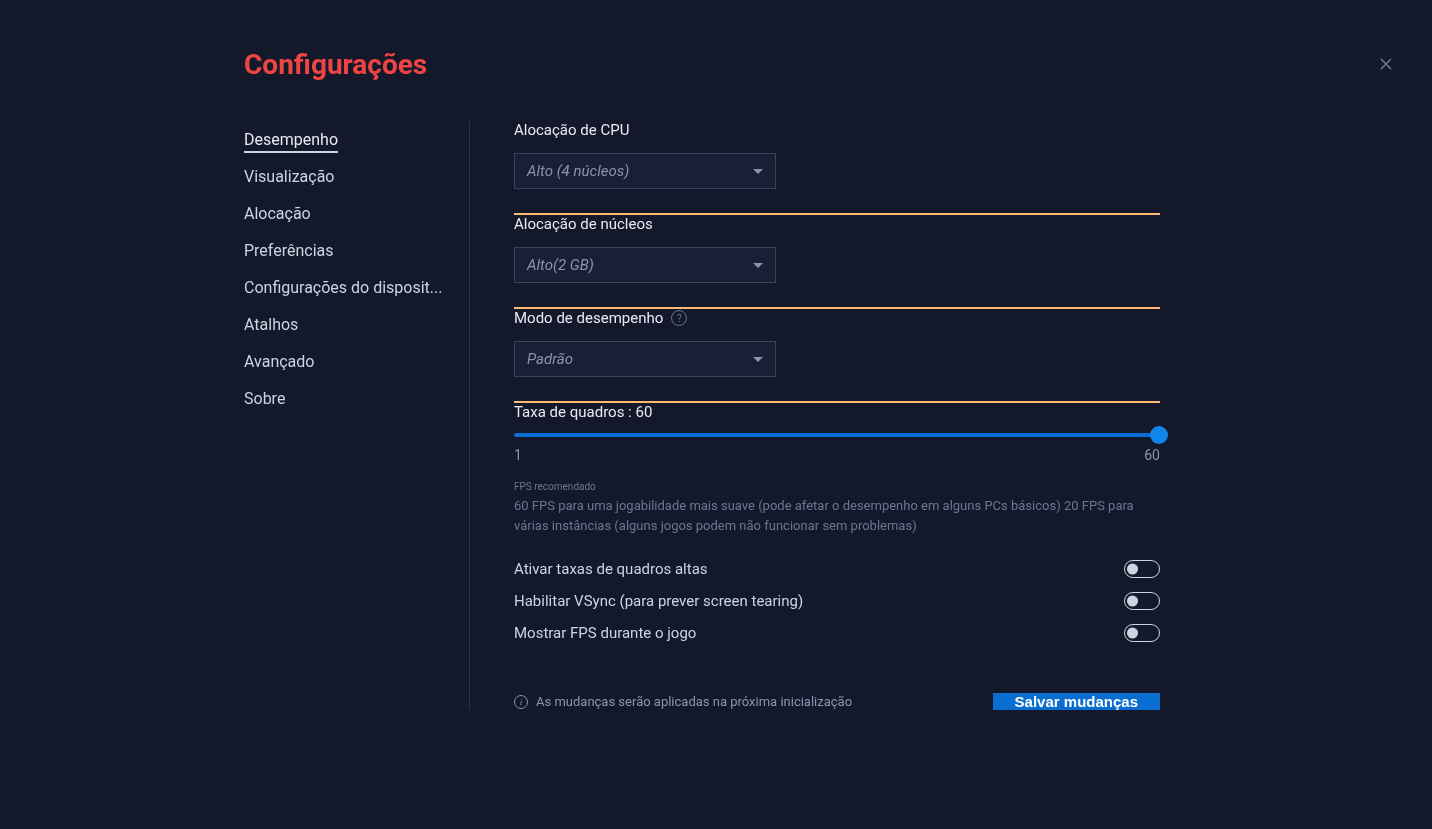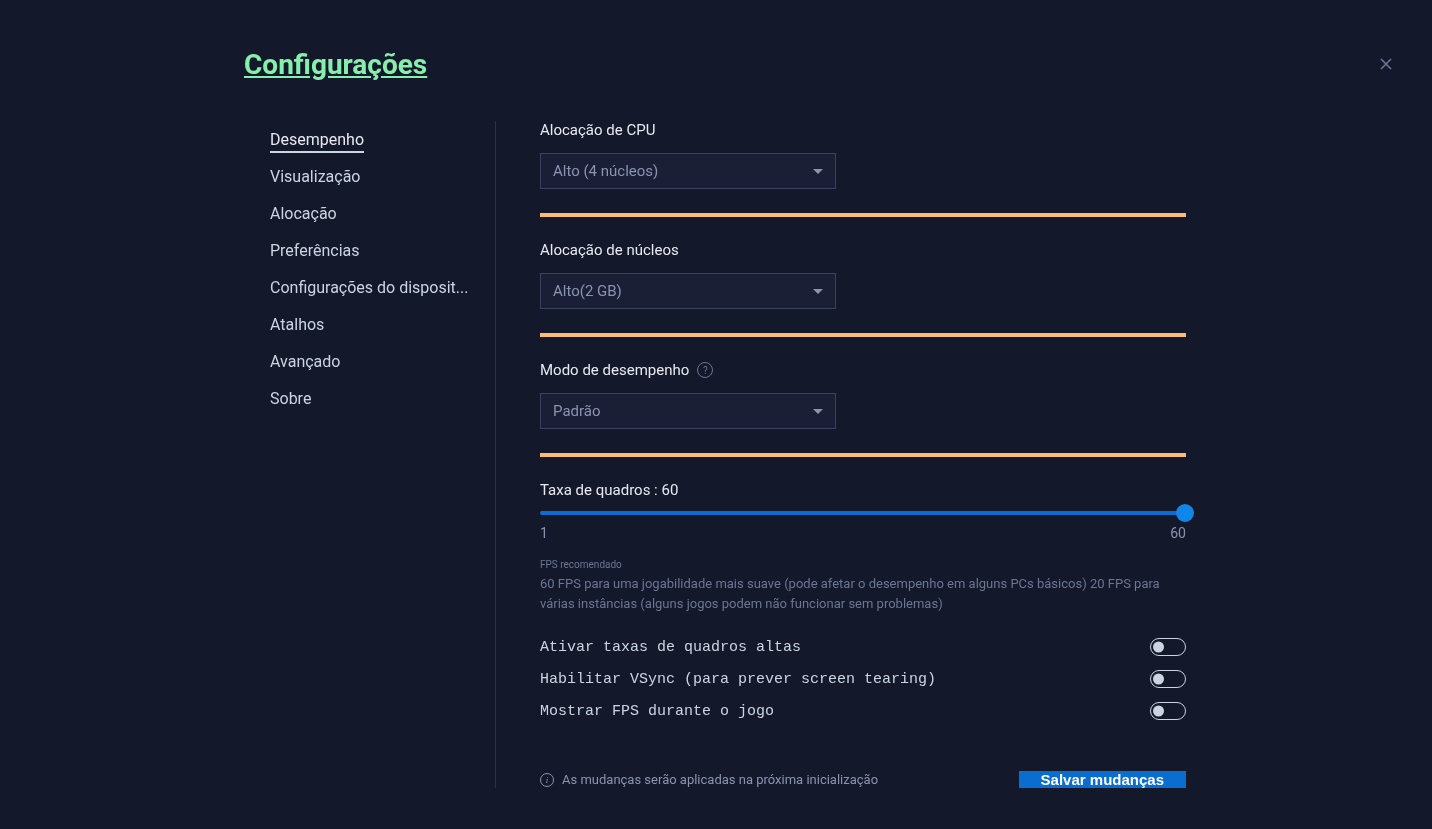--- a/index.html
+++ b/index.html
@@ -32,32 +32,30 @@
       stroke: #6b7694;
       stroke-width: 2;
     }
     .header {
       padding-left: 244px;
       margin-bottom: 40px;
     }
     .header h1 {
       font-size: 28px;
       font-weight: 700;
-      color: #86efac;
-      text-decoration: underline;
+      color: #ef4444;
     }
     .content {
       display: flex;
       padding-left: 244px;
     }
     .sidebar {
       width: 226px;
       border-right: 1px solid #2a3148;
       padding-right: 0;
-      margin-left: 26px;
     }
     .sidebar-item {
       display: block;
       padding: 9px 0;
       font-size: 16px;
       color: #cbd5e1;
       cursor: pointer;
       white-space: nowrap;
       overflow: hidden;
       text-overflow: ellipsis;
@@ -68,23 +66,22 @@
     }
     .sidebar-item.active span {
       border-bottom: 2px solid #cbd5e1;
       padding-bottom: 2px;
     }
     .main {
       padding-left: 44px;
       width: 690px;
     }
     .section {
-      margin-bottom: 24px;
       padding-bottom: 24px;
-      border-bottom: 4px solid #fdba74;
+      border-bottom: 2px solid #fdba74;
     }
     .section:last-of-type {
       border-bottom: none;
     }
     .section-label {
       font-size: 15px;
       color: #e8eaf0;
       margin-bottom: 14px;
       display: flex;
       align-items: center;
@@ -97,21 +94,22 @@
       border-radius: 50%;
       display: inline-flex;
       align-items: center;
       justify-content: center;
       font-size: 10px;
       color: #6b7694;
       cursor: pointer;
     }
     .select-wrap {
       position: relative;
-      width: 296px;
+      width: 262px;
+      font-style: italic;
     }
     .select {
       width: 100%;
       height: 36px;
       background: #1a1f36;
       border: 1px solid #3a4160;
       color: #8a93b0;
       font-size: 15px;
       padding: 0 12px;
       cursor: pointer;
@@ -168,21 +166,20 @@
       font-size: 13px;
       color: #6b7694;
       line-height: 1.5;
       margin-bottom: 18px;
     }
     .toggle-row {
       display: flex;
       align-items: center;
       justify-content: space-between;
       padding: 7px 0;
-      font-family: Liberation Mono, monospace;
     }
     .toggle-label {
       font-size: 15px;
       color: #cbd5e1;
     }
     .toggle {
       width: 36px;
       height: 18px;
       border: 1.5px solid #cbd5e1;
       border-radius: 10px;

